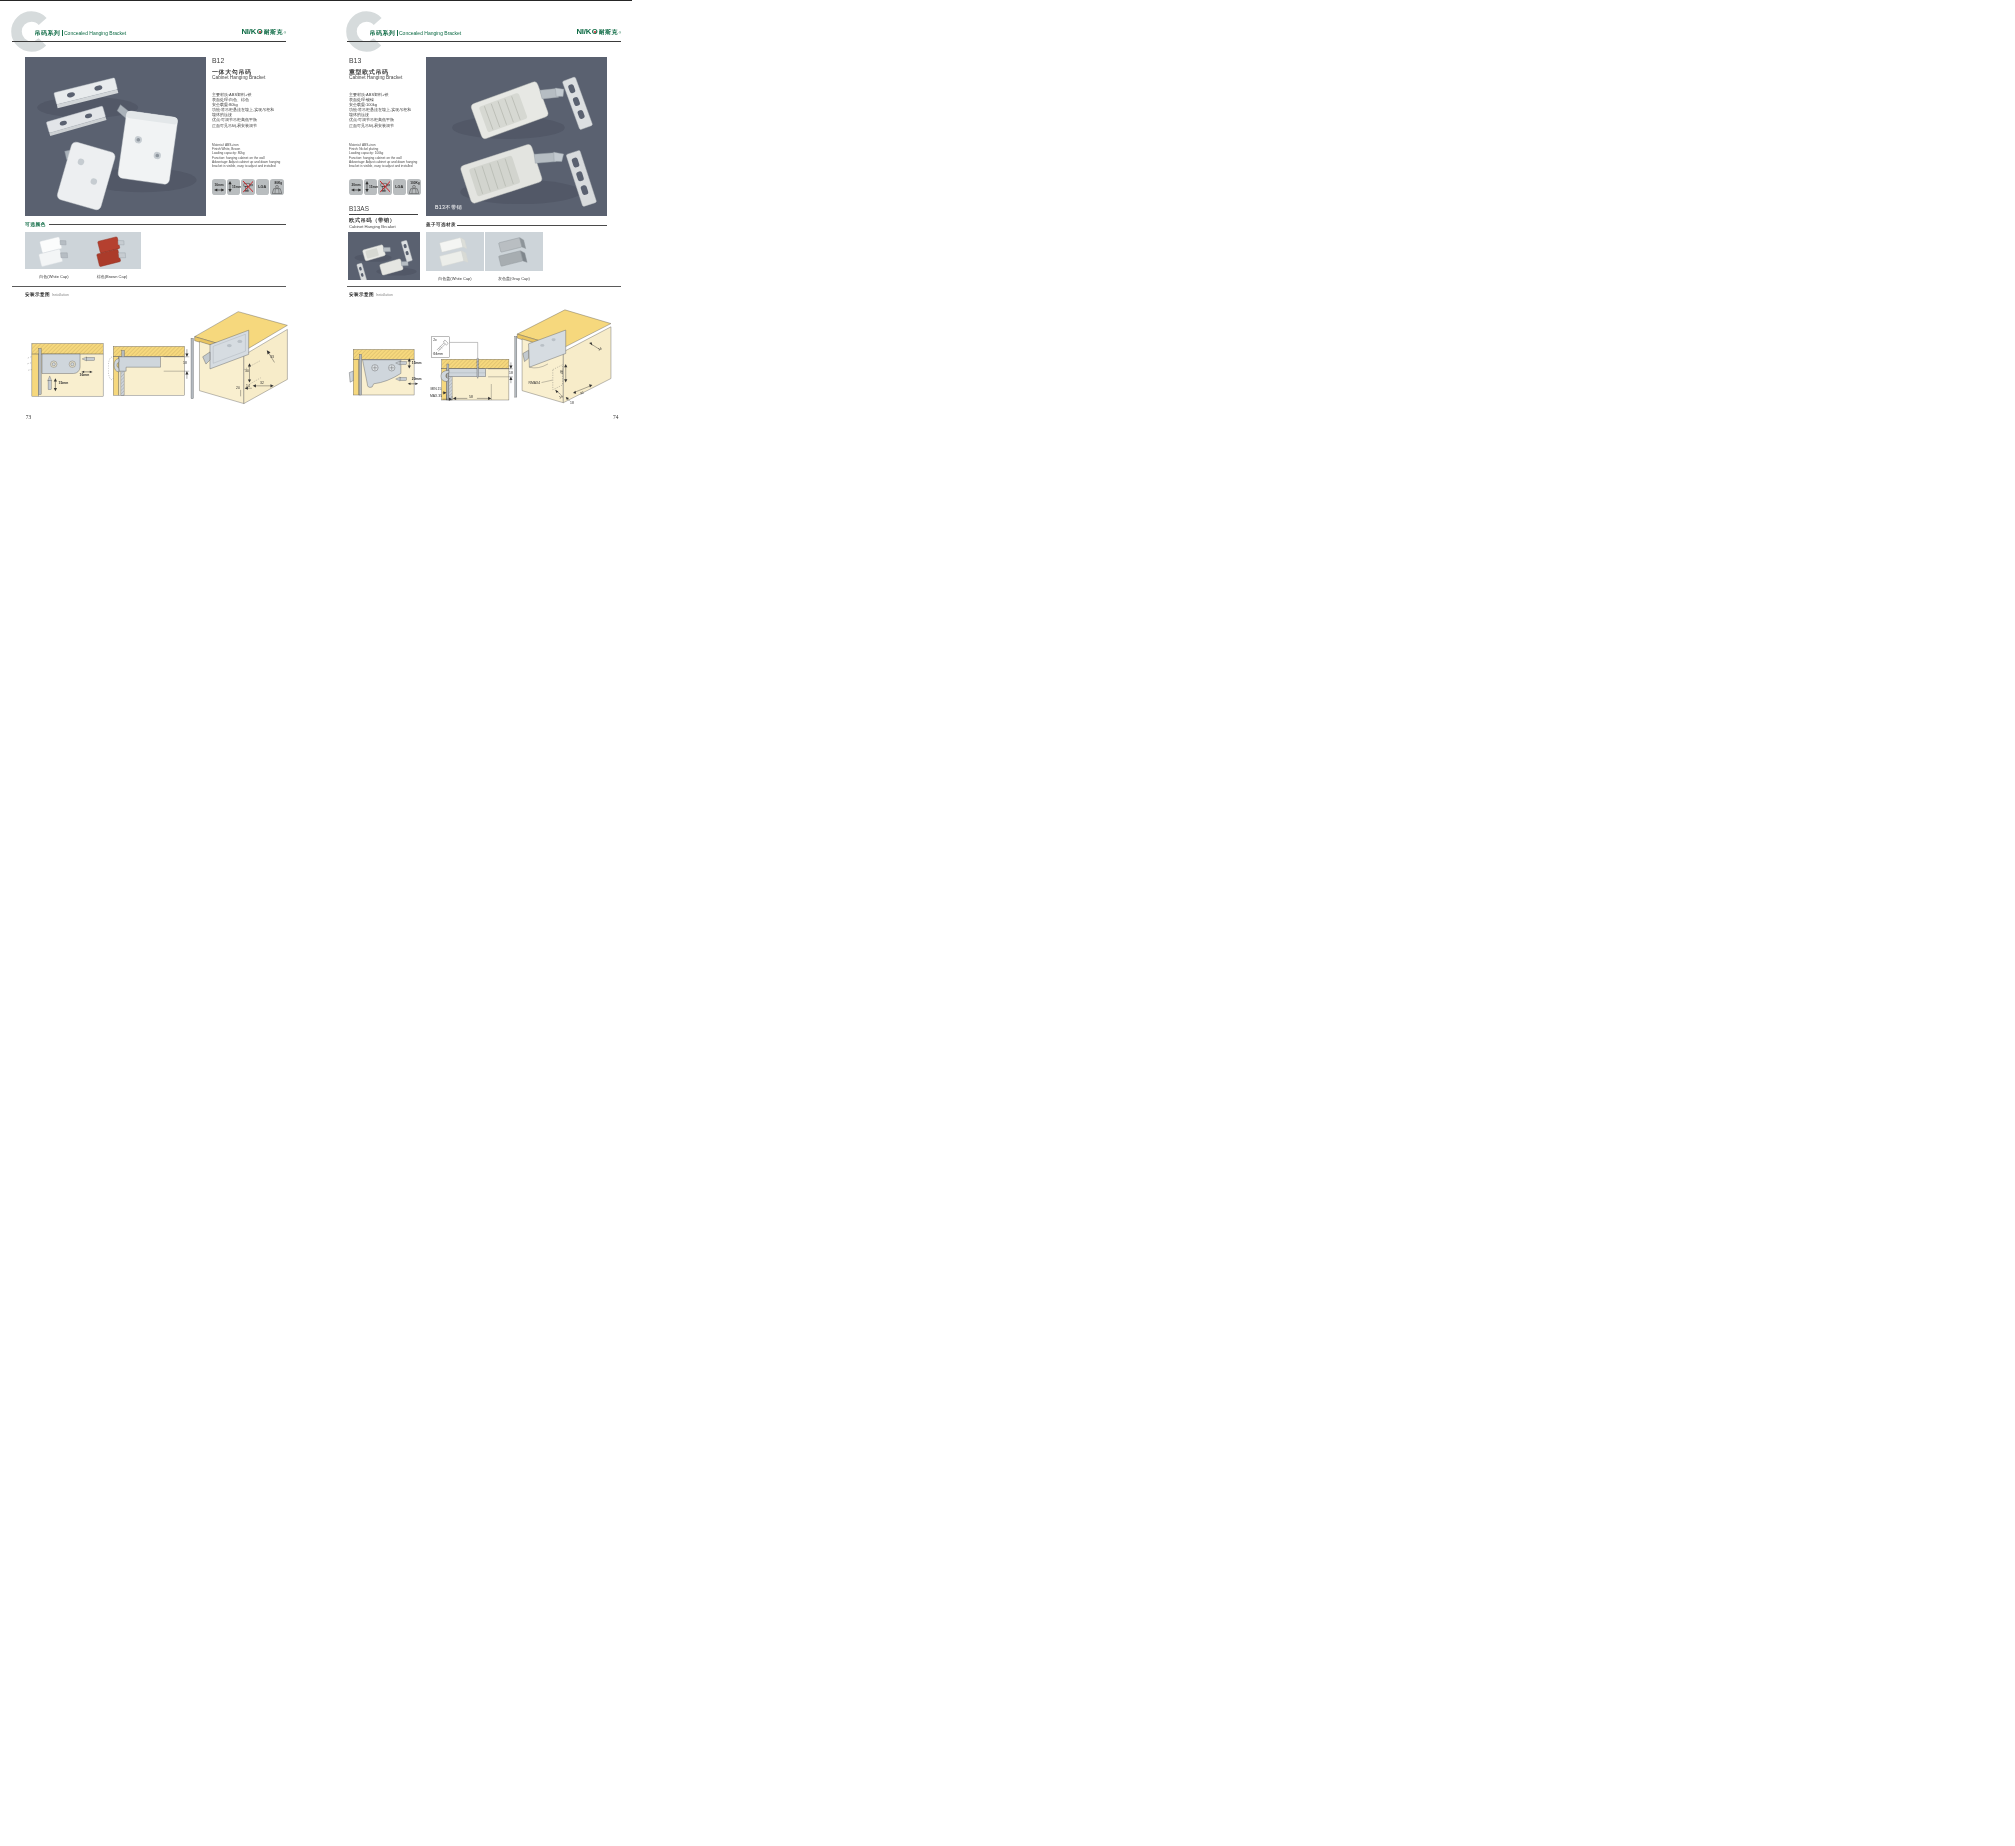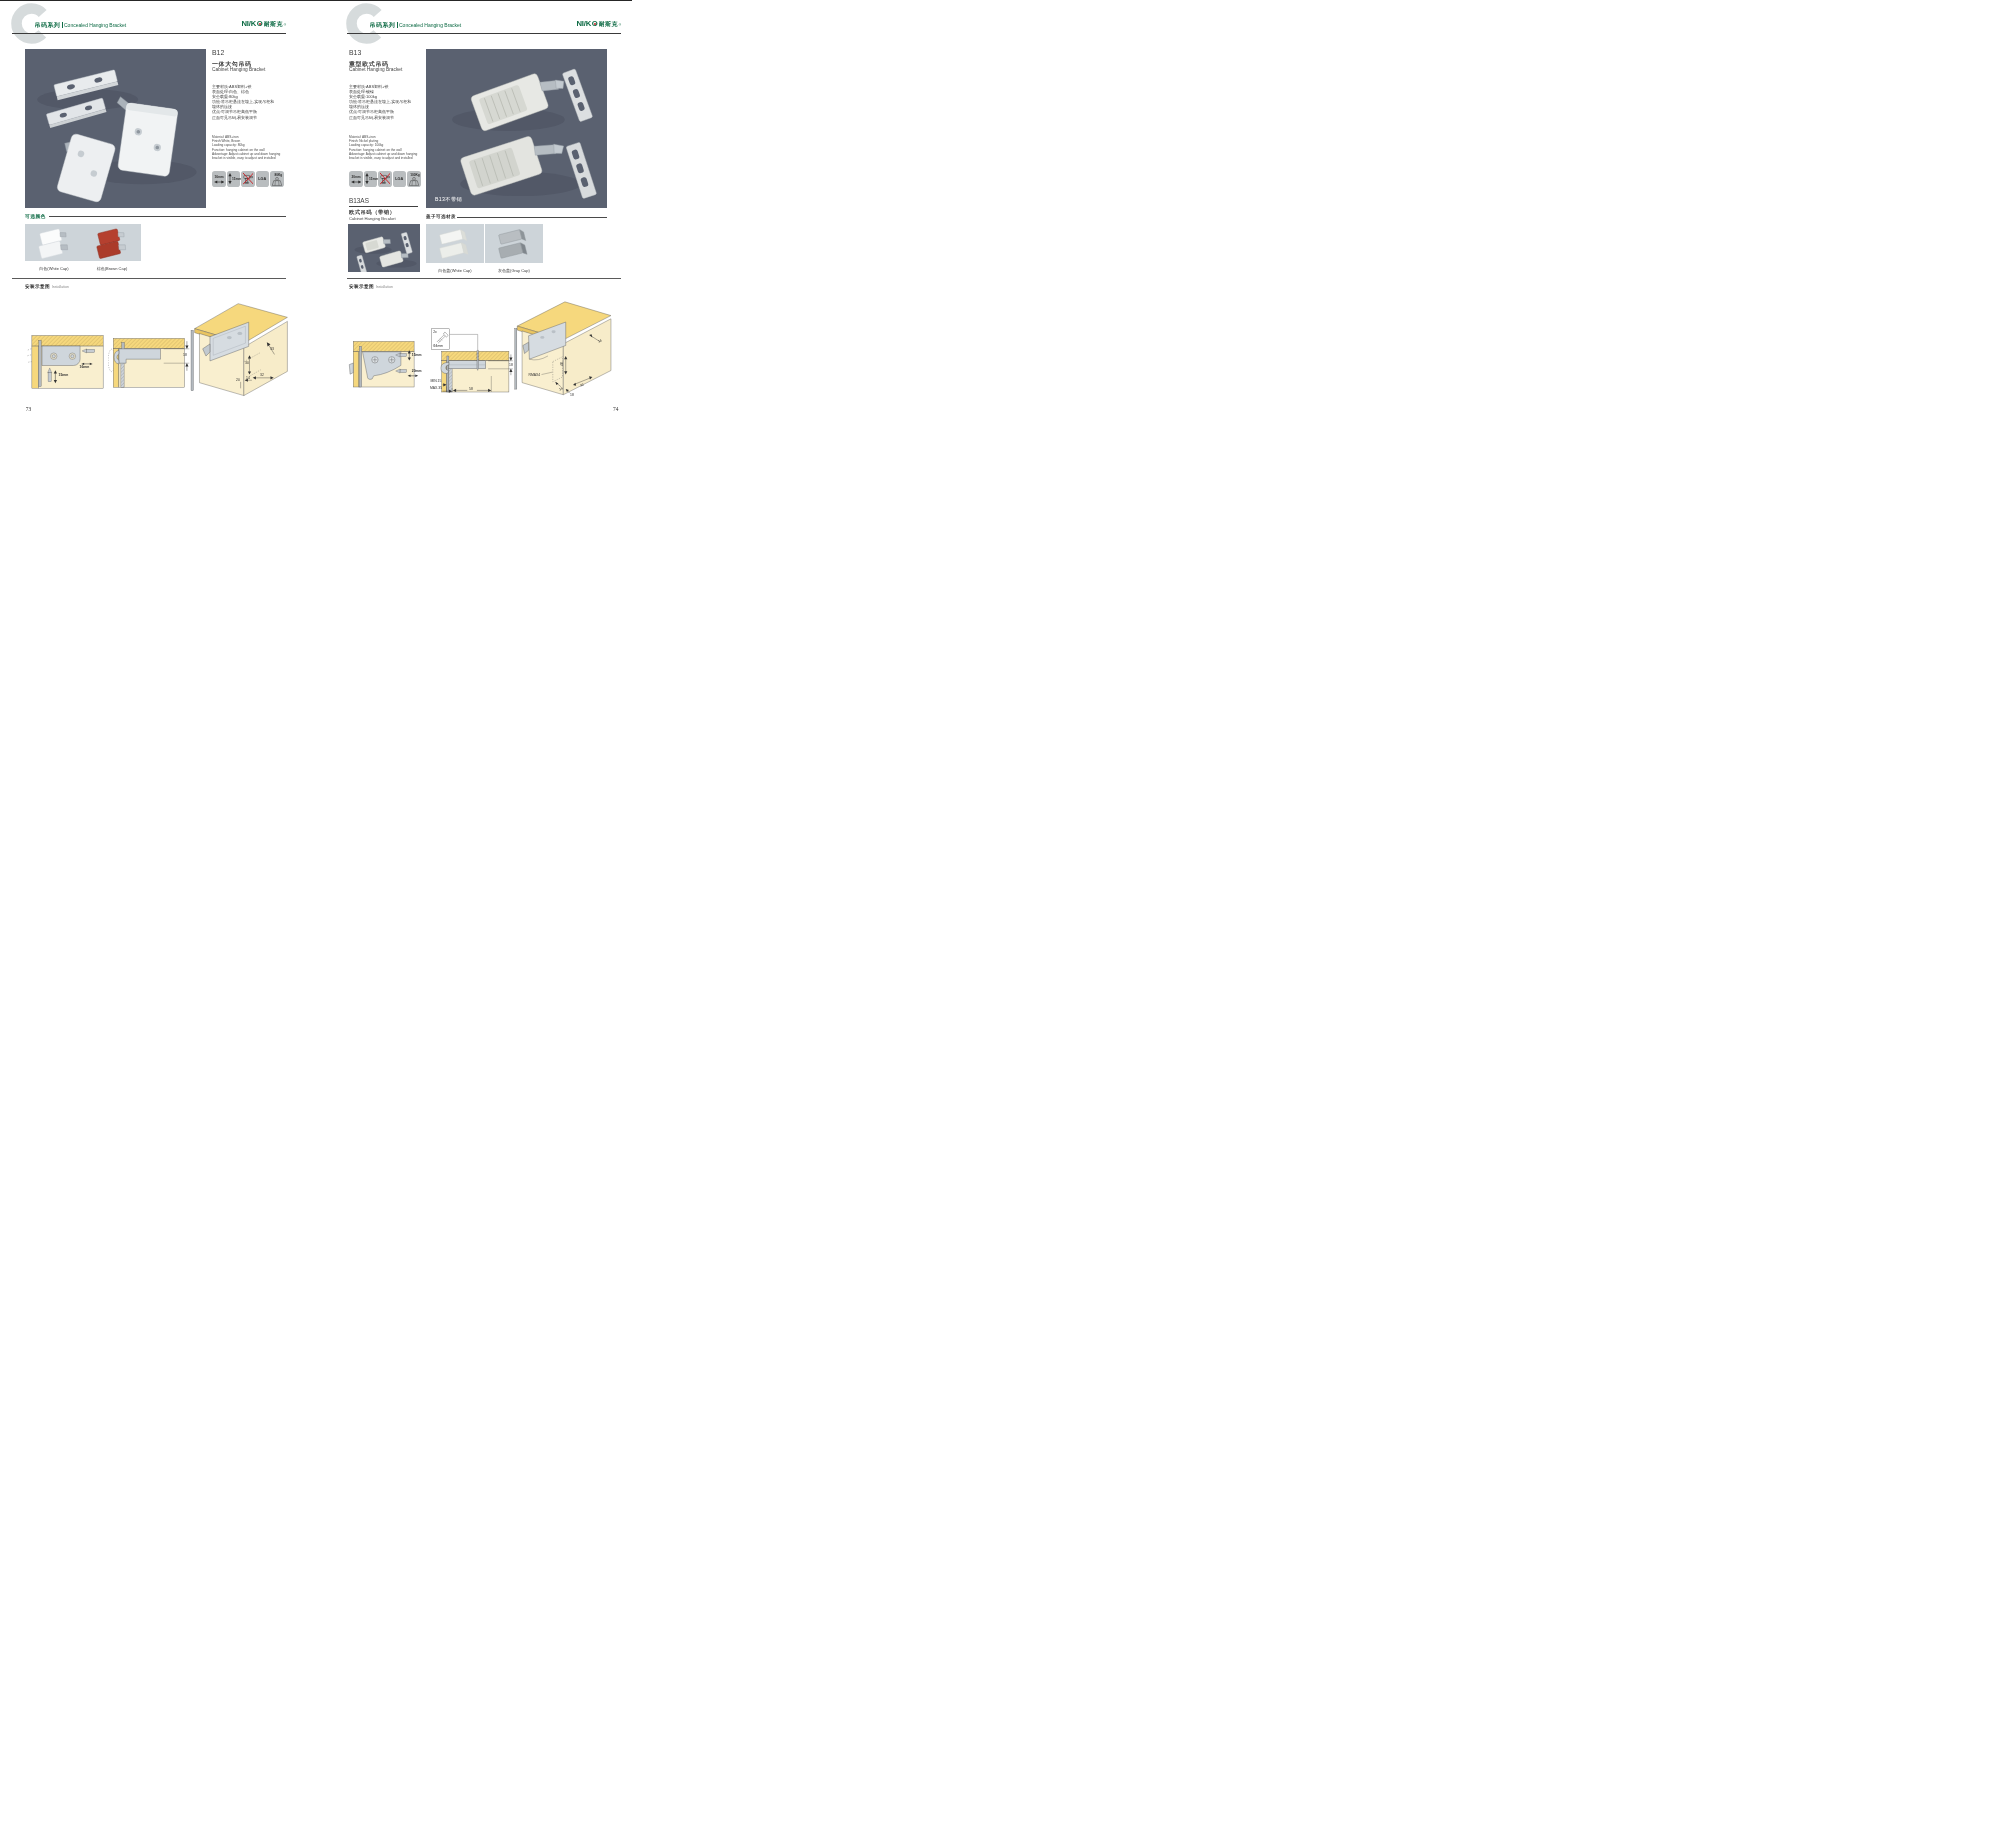--- a/index.html
+++ b/index.html
@@ -1,20 +1,20 @@
 <!DOCTYPE html>
 <html style="font-size:6.4px"><head>
 <meta charset="utf-8">
 <style>
   html,body{margin:0;padding:0;background:#fff;}
   #canvas{position:relative;width:632px;height:432px;background:#ffffff;overflow:hidden;
           font-family:"Liberation Sans","DejaVu Sans",sans-serif;color:#3d3d3d;}
   .abs{position:absolute;}
   .topbar{position:absolute;left:0;top:0;width:632px;height:1.2px;background:#262626;}
-  .page{position:absolute;top:0;width:274px;height:432px;}
+  .page{position:absolute;top:8px;width:274px;height:432px;}
   .green{color:#0e6b45;}
   .series-cn{font-size:6px;font-weight:bold;letter-spacing:0.4px;}
   .series-en{font-size:5px;}
   .vdiv{width:0.4px;height:6.4px;background:#0e6b45;}
   .hdr-rule{position:absolute;height:0.8px;background:#3a3a3a;}
   .logo{display:flex;align-items:baseline;gap:0.8px;}
   .logo-en{font-size:7.7px;font-weight:800;letter-spacing:-0.2px;color:#0e6b45;}
   .logo-o{position:relative;font-size:7.7px;font-weight:800;color:#0e6b45;}
   .logo-o::after{content:"";position:absolute;left:52%;top:56%;width:2px;height:2px;margin:-1px 0 0 -1px;
                  border-radius:50%;background:#c32127;}

